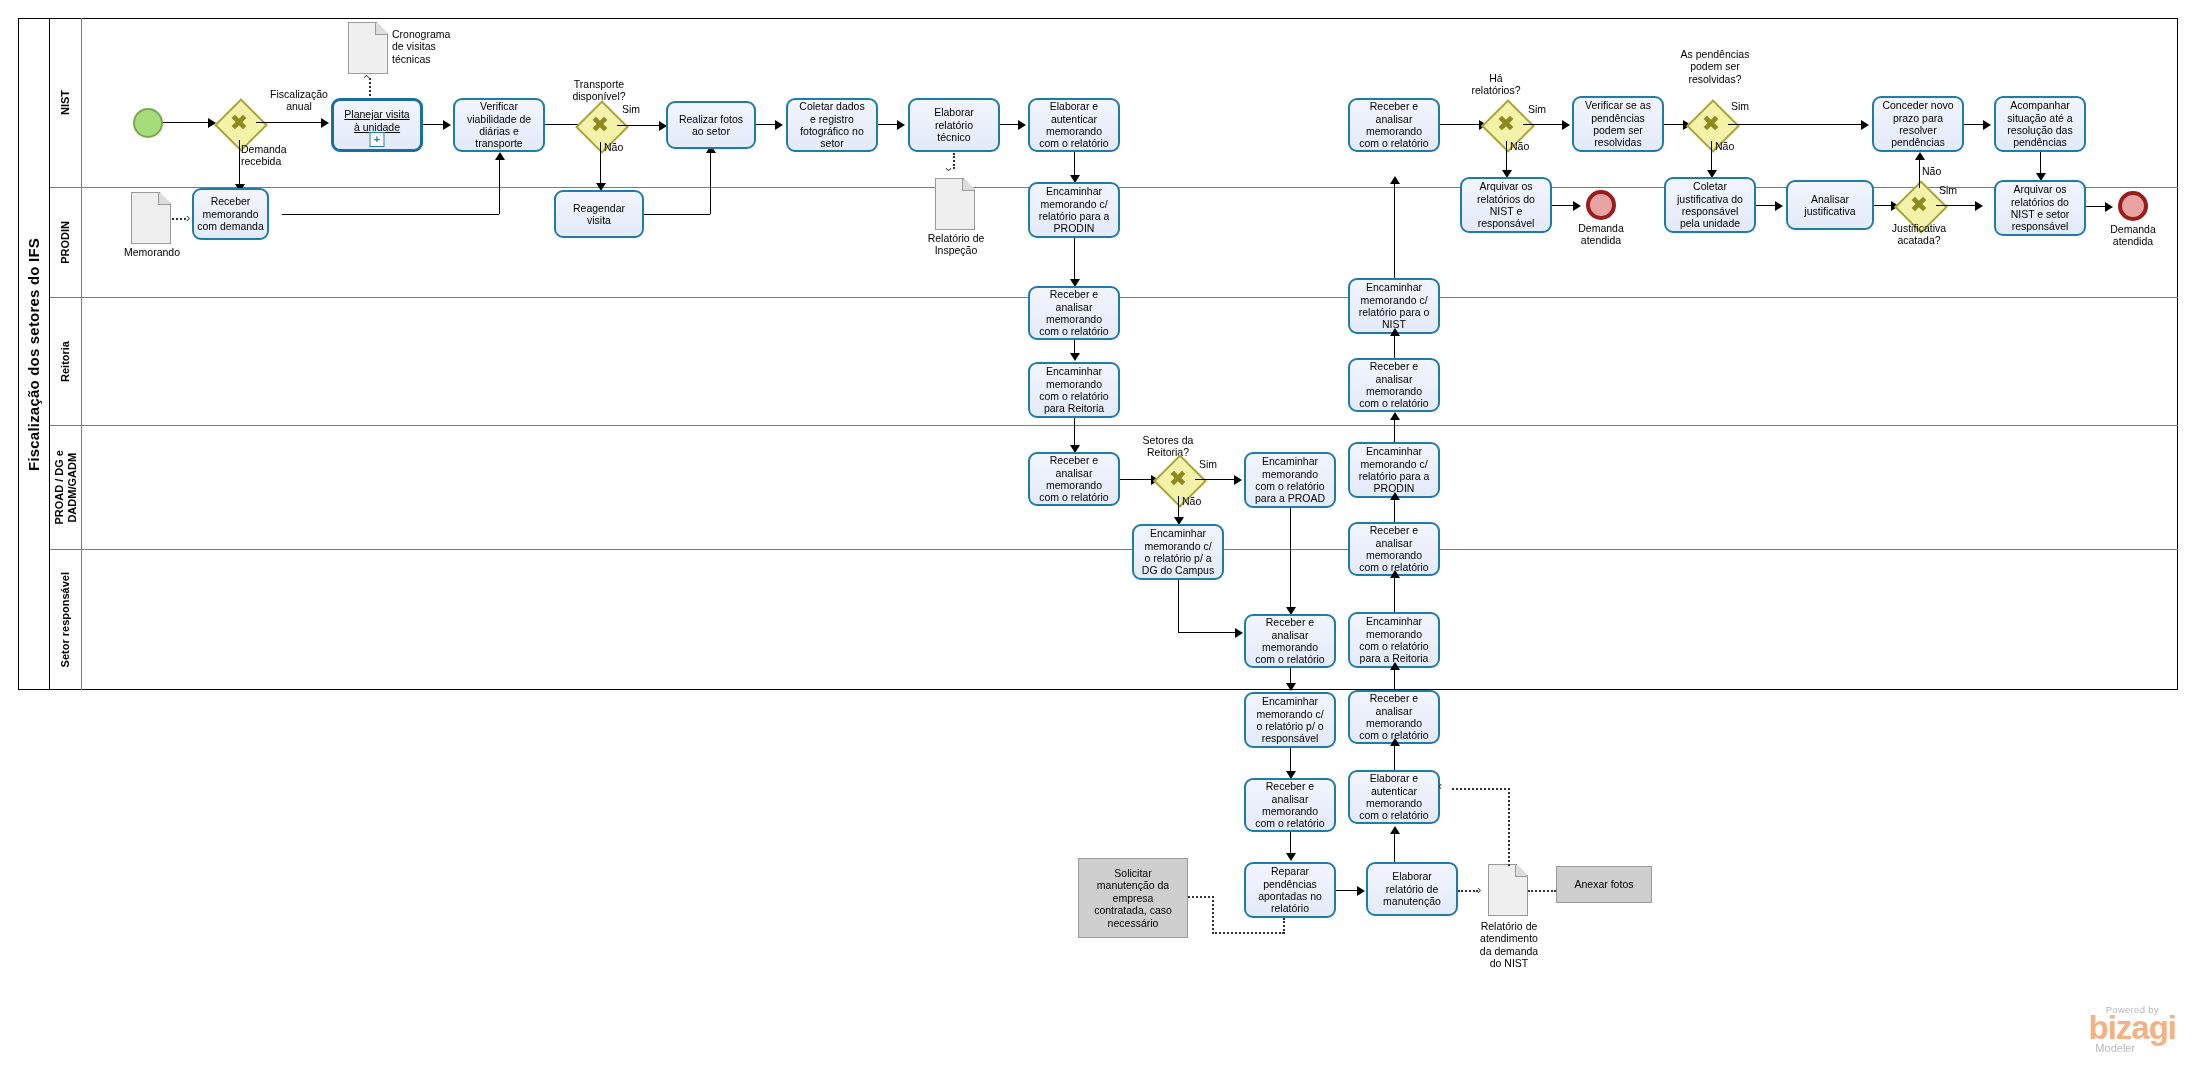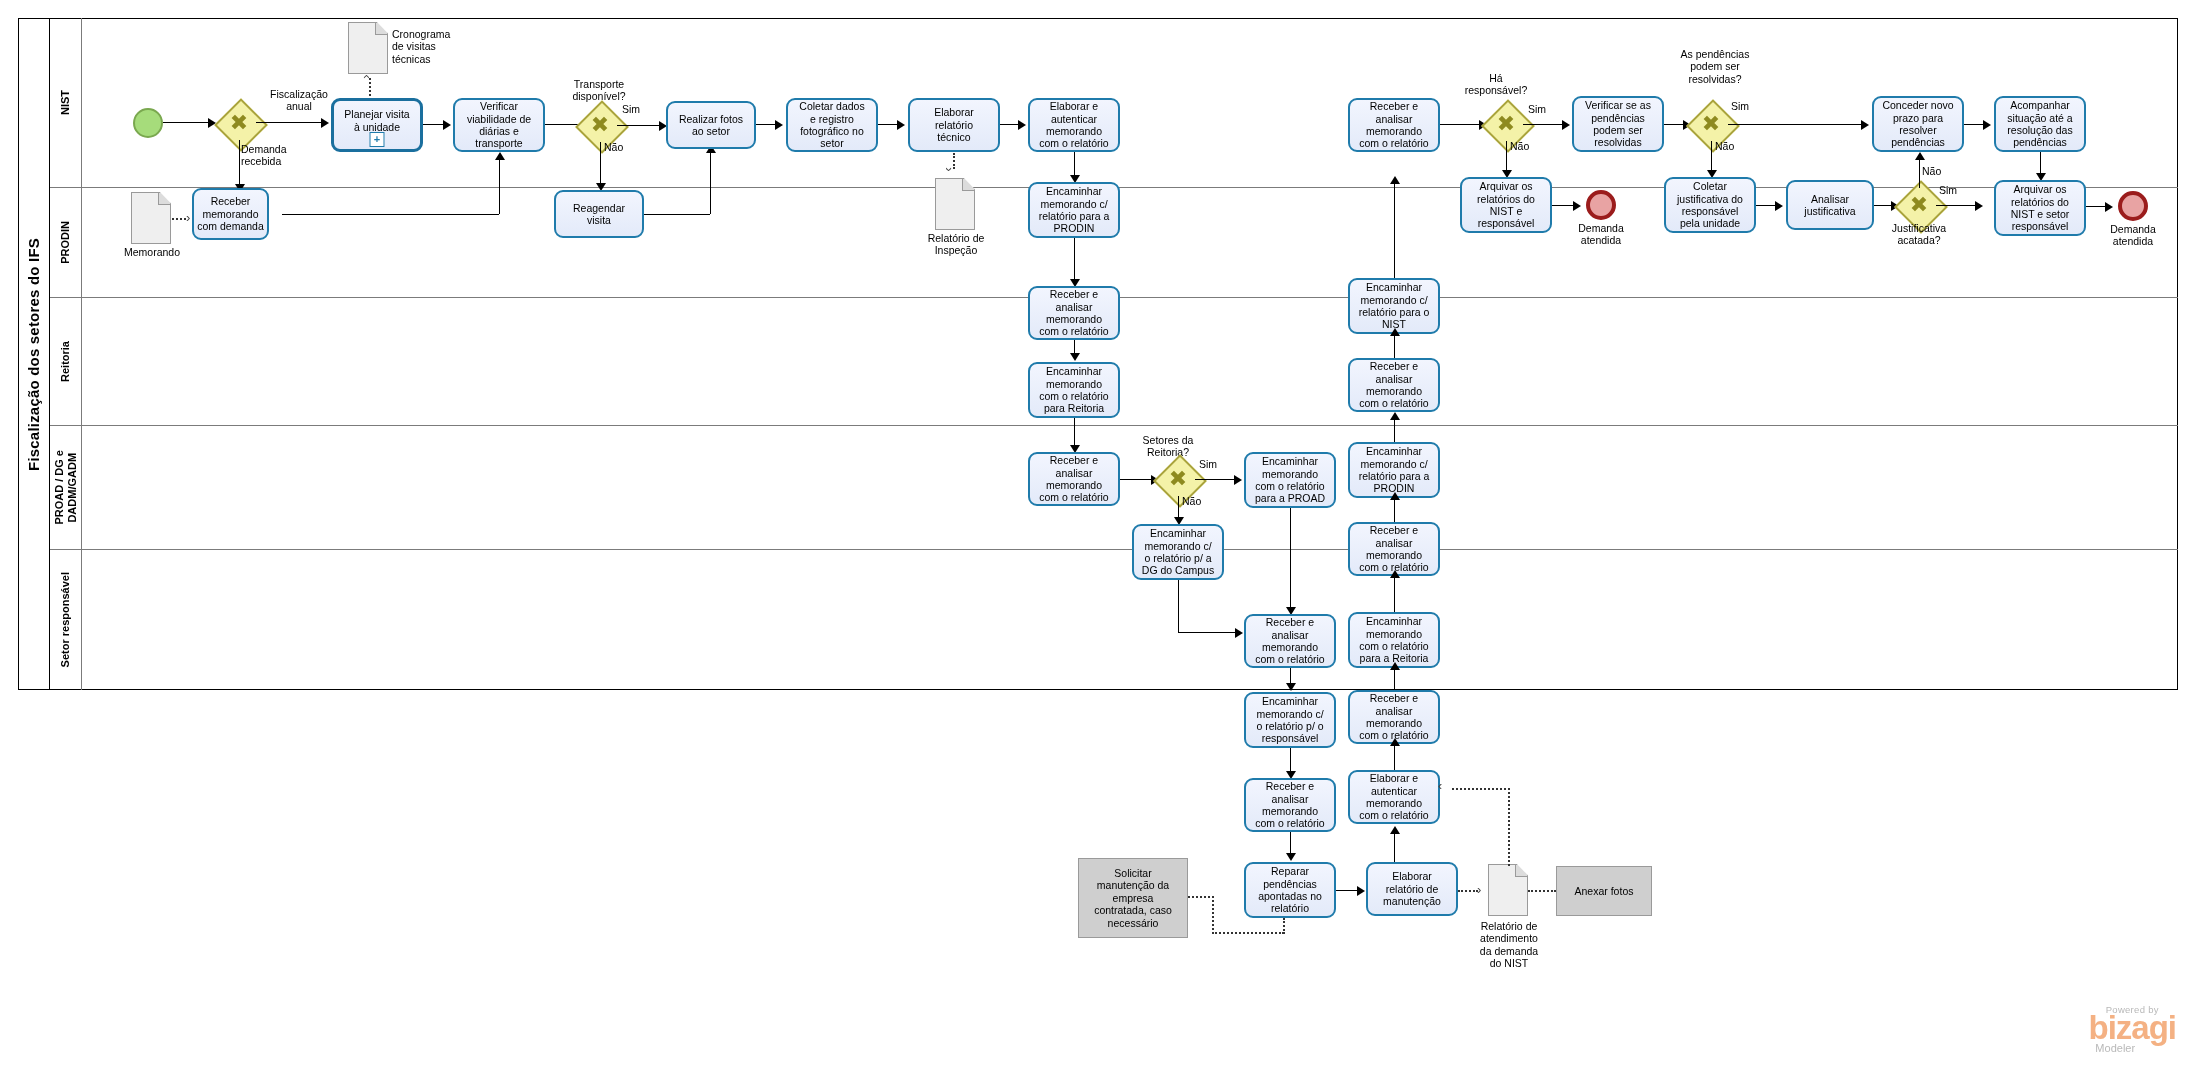--- a/index.html
+++ b/index.html
@@ -137,21 +137,21 @@
   <div class="dot" style="left:172px;top:218px;width:14px;"></div>
   <div class="arw" style="left:186px;top:211px;">›</div>
 
   <div class="task" style="left:192px;top:188px;width:77px;height:52px;">
     <span class="lbl" style="white-space:pre-line;">Receber
 memorando
 com demanda</span>
   </div>
 
   <div class="task sub" style="left:331px;top:98px;width:92px;height:54px;">
-    <span class="lbl" style="white-space:pre-line;margin-bottom:9px;">Planejar visita
+    <span class="lbl" style="white-space:pre-line;margin-bottom:9px;text-decoration:underline;">Planejar visita
 à unidade</span>
     <div class="subplus">+</div>
   </div>
   <div class="ln h" style="left:423px;top:124px;width:22px;"></div>
   <div class="ar r" style="left:443px;top:120px;"></div>
 
   <div class="task" style="left:453px;top:98px;width:92px;height:54px;">
     <span class="lbl" style="white-space:pre-line;">Verificar
 viabilidade de
 diárias e
@@ -408,21 +408,21 @@
   <div class="dot" style="left:1458px;top:890px;width:20px;"></div>
   <div class="arw" style="left:1477px;top:883px;">›</div>
   <div class="dataobj" style="left:1488px;top:864px;width:40px;height:52px;">
     <div class="fold"></div>
   </div>
   <div class="txt" style="left:1466px;top:920px;width:86px;white-space:pre-line;">Relatório de
 atendimento
 da demanda
 do NIST</div>
   <div class="dot" style="left:1528px;top:890px;width:28px;"></div>
-  <div class="task grey" style="left:1556px;top:866px;width:96px;height:50px;">
+  <div class="task grey" style="left:1556px;top:866px;width:96px;height:37px;">
     <span class="lbl">Anexar fotos</span>
   </div>
   <div class="dotv" style="left:1508px;top:788px;height:78px;"></div>
   <div class="dot" style="left:1452px;top:788px;width:58px;"></div>
   <div class="arw" style="left:1438px;top:781px;transform:rotate(180deg);">›</div>
 
   <div class="task" style="left:1348px;top:358px;width:92px;height:54px;">
     <span class="lbl" style="white-space:pre-line;">Receber e
 analisar
 memorando
@@ -442,21 +442,21 @@
   <div class="task" style="left:1348px;top:98px;width:92px;height:54px;">
     <span class="lbl" style="white-space:pre-line;">Receber e
 analisar
 memorando
 com o relatório</span>
   </div>
   <div class="ln h" style="left:1440px;top:124px;width:42px;"></div>
   <div class="ar r" style="left:1479px;top:120px;"></div>
 
   <div class="txt" style="left:1450px;top:72px;width:92px;white-space:pre-line;">Há
-responsável?</div>
+relatórios?</div>
   <div class="gw" style="left:1489px;top:107px;width:34px;height:34px;">
     <div class="dia"></div>
     <div class="x" style="font-size:22px;">✖</div>
   </div>
   <div class="txt" style="left:1521px;top:103px;width:32px;">Sim</div>
   <div class="ln h" style="left:1523px;top:124px;width:42px;"></div>
   <div class="ar r" style="left:1562px;top:120px;"></div>
   <div class="txt l" style="left:1510px;top:140px;width:30px;">Não</div>
   <div class="ln v" style="left:1506px;top:141px;height:32px;"></div>
   <div class="ar d" style="left:1502px;top:170px;"></div>

